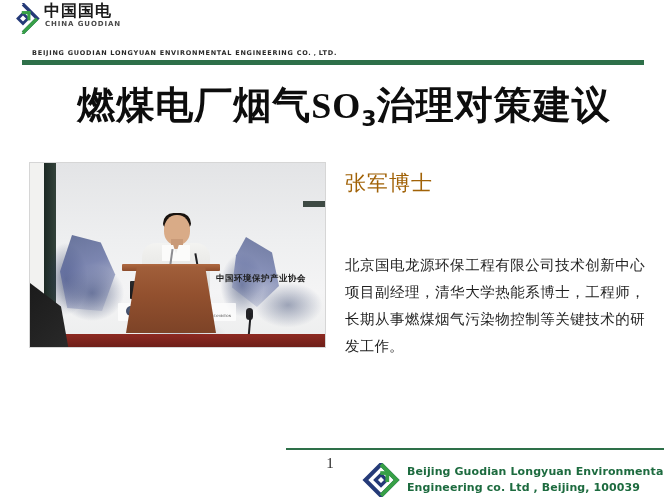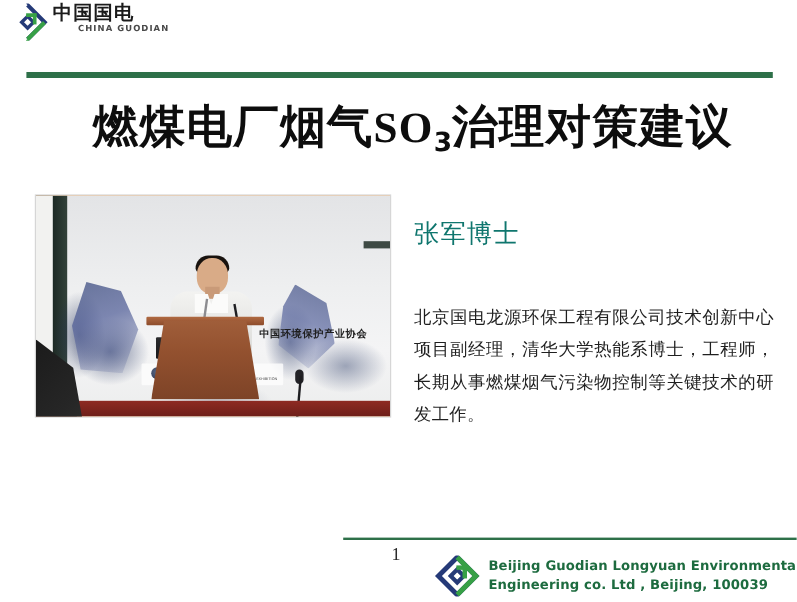--- a/index.html
+++ b/index.html
@@ -39,21 +39,20 @@
     white-space: nowrap;
   }
   .hdr-brand-en {
     position: absolute;
     left: 45px; top: 20px;
     font-size: 7px;
     font-weight: bold;
     letter-spacing: 0.9px;
     color: #4a4a4a;
     white-space: nowrap;
-    margin-left: 20px;
   }
   .hdr-company-cn {
     position: absolute;
     left: 30px; top: 26px;
     font-size: 21px;
     font-weight: bold;
     letter-spacing: 1.2px;
     color: #111111;
     white-space: nowrap;
   }
@@ -306,23 +305,23 @@
   .ph-floor-dark {
     position: absolute;
     left: 0; bottom: 0;
     width: 34px; height: 13px;
     background: #1c1c1c;
   }
 
   
   .speaker-name {
     position: absolute;
-    left: 345px; top: 181px;
+    left: 345px; top: 169px;
     font-size: 21px;
-    color: #0f766e;
+    color: #a16207;
     letter-spacing: 1px;
     white-space: nowrap;
   }
   .speaker-bio {
     position: absolute;
     left: 345px; top: 252px;
     width: 300px;
     font-size: 14.5px;
     line-height: 27px;
     color: #1f1f1f;
@@ -370,20 +369,21 @@
   <svg class="hdr-logo" viewBox="0 0 100 100">
     <path d="M50 4 L96 50 L50 96 L4 50 Z" fill="none" stroke="#253a78" stroke-width="11" stroke-linejoin="miter" stroke-dasharray="130 130" stroke-dashoffset="0"></path>
     <path d="M50 4 L96 50 L50 96 L4 50 Z" fill="none" stroke="#37a046" stroke-width="11" stroke-linejoin="miter" stroke-dasharray="65 195" stroke-dashoffset="-66"></path>
     <path d="M34 50 L50 34 L66 50 L50 66 Z" fill="none" stroke="#253a78" stroke-width="9"></path>
     <rect x="46" y="26" width="28" height="10" fill="#37a046"></rect>
     <rect x="64" y="26" width="10" height="30" fill="#37a046"></rect>
   </svg>
 
   <div class="hdr-brand-cn">中国国电</div>
   <div class="hdr-brand-en">CHINA GUODIAN</div>
+  <div class="hdr-company-en">BEIJING GUODIAN LONGYUAN ENVIRONMENTAL ENGINEERING CO.，LTD.</div>
   <div class="hdr-rule"></div>
 </div>
 
 <div class="slide-title"><span>燃煤电厂烟气</span><span class="lat">SO</span><span class="sub">3</span><span>治理对策建议</span></div>
 
 <div class="photo">
   <div class="ph-wall"></div>
   <div class="ph-screen"></div>
   <div class="ph-screen2"></div>
   <div class="ph-rightstrip"></div>

